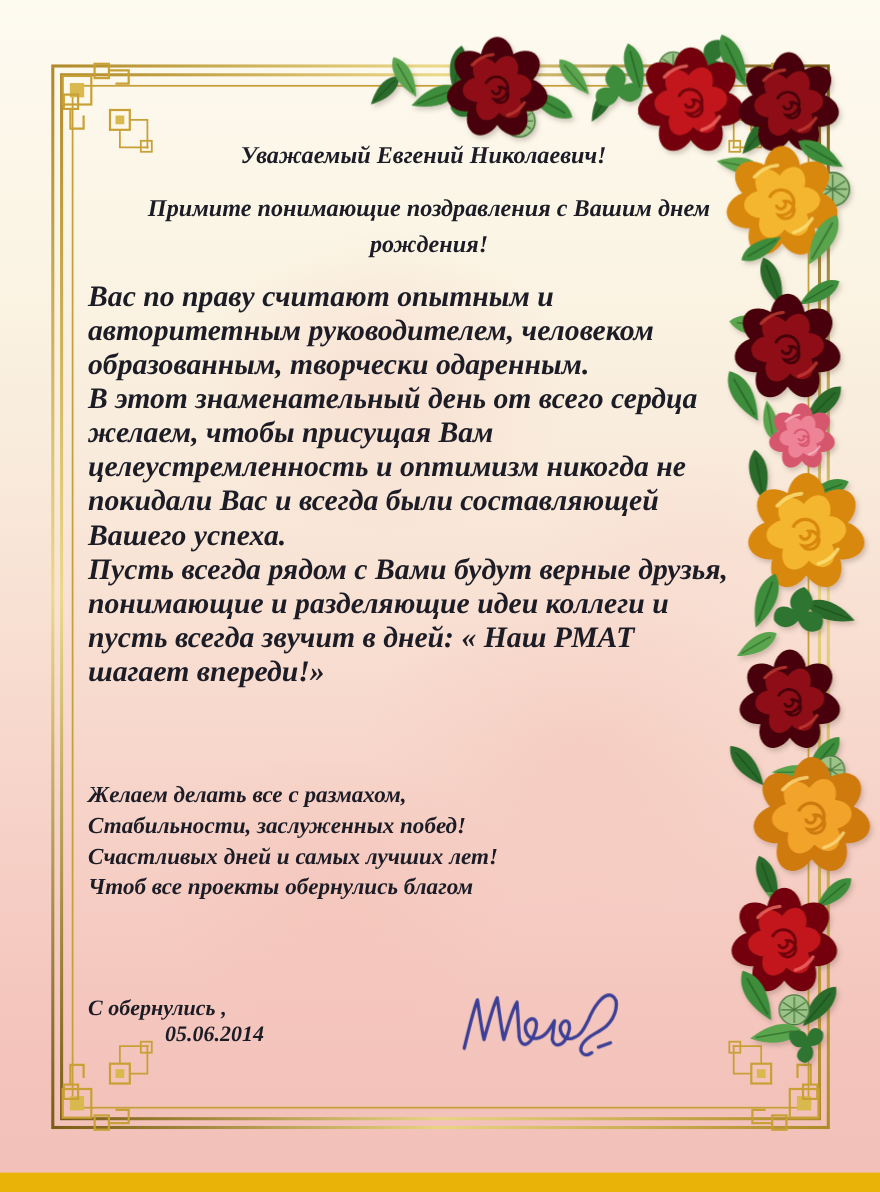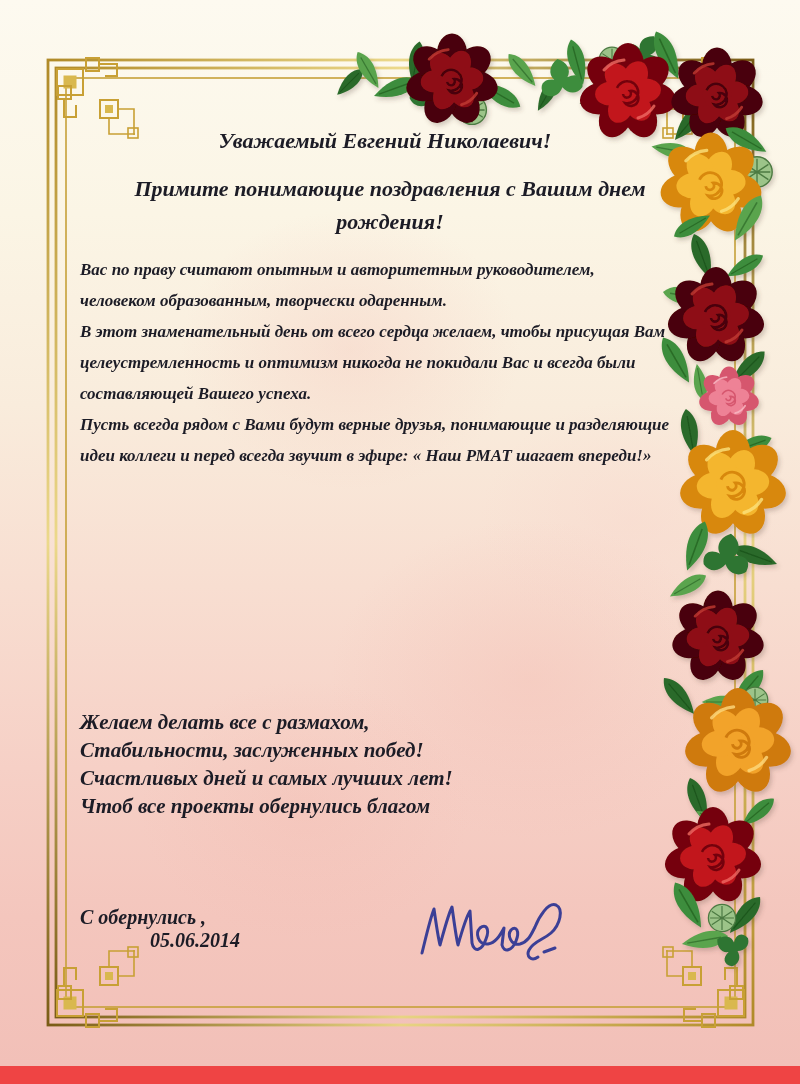--- a/index.html
+++ b/index.html
@@ -1,31 +1,31 @@
 <!DOCTYPE html>
 <html><head>
 <meta charset="utf-8">
 <style>
   html,body{margin:0;padding:0;background:#ffffff;}
-  .page{position:relative;width:800px;height:1084px;overflow:hidden;background:#ef4444;
+  .page{position:relative;width:800px;height:1084px;overflow:hidden;background:#eab308;
         font-family:"Liberation Serif","DejaVu Serif",serif;}
   
   .paper{position:absolute;left:0;top:0;width:800px;height:1066px;
     background:
       radial-gradient(closest-side, rgba(244,190,180,.30), rgba(244,190,180,0)) 180px 210px / 340px 280px no-repeat,
       radial-gradient(closest-side, rgba(243,185,175,.32), rgba(243,185,175,0)) 330px 520px / 400px 320px no-repeat,
       radial-gradient(closest-side, rgba(243,185,175,.30), rgba(243,185,175,0)) 140px 680px / 330px 260px no-repeat,
       radial-gradient(closest-side, rgba(248,215,205,.40), rgba(248,215,205,0)) 480px 400px / 300px 240px no-repeat,
       linear-gradient(180deg,#fdfaf0 0%,#fbf5e5 20%,#f9ecdc 38%,#f8ded1 55%,#f6d0c6 72%,#f4c6bd 86%,#f2c0b8 100%);}
   svg.layer{position:absolute;left:0;top:0;}
   
   .txt{position:absolute;color:#1c1c26;font-weight:bold;font-style:italic;}
   .salutation{left:75px;top:126px;width:620px;text-align:center;font-size:22px;line-height:30px;}
   .intro{left:95px;top:172px;width:590px;text-align:center;font-size:22px;line-height:33px;}
-  .bodytext{left:80px;top:254px;width:592px;font-size:17px;line-height:31px;}
+  .bodytext{left:80px;top:254px;width:592px;font-size:27px;line-height:31px;}
   .bodytext p{margin:0;}
   .verse{left:80px;top:708px;font-size:21px;line-height:28px;}
   .closing{left:80px;top:906px;font-size:20px;line-height:23px;}
   .signer-line{position:relative;white-space:nowrap;}
   .signer{position:absolute;left:472px;top:0;}
   .date{padding-left:70px;text-align:center;}
   .signature{position:absolute;left:418px;top:893px;width:150px;height:78px;}
   
   .rR{--pA:#c2161e;--pB:#75060c;--pC:#ef6a63;}
   .rD{--pA:#8e1016;--pB:#4a0307;--pC:#c23a34;}
@@ -175,21 +175,21 @@
       <use href="#ivy" class="lfE" transform="translate(736,950) rotate(-60) scale(.9)"></use>
     </g>
   </svg>
 
   <div class="txt salutation">Уважаемый Евгений Николаевич!</div>
   <div class="txt intro">Примите понимающие поздравления с Вашим днем рождения!</div>
 
   <div class="txt bodytext">
     <p>Вас по праву считают опытным и авторитетным руководителем, человеком образованным, творчески одаренным.</p>
     <p>В этот знаменательный день от всего сердца желаем, чтобы присущая Вам целеустремленность и оптимизм никогда не покидали Вас и всегда были составляющей Вашего успеха.</p>
-    <p>Пусть всегда рядом с Вами будут верные друзья, понимающие и разделяющие идеи коллеги и перед всегда звучит в эфире: « Наш РМАТ шагает впереди!»</p>
+    <p>Пусть всегда рядом с Вами будут верные друзья, понимающие и разделяющие идеи коллеги и пусть всегда звучит в дней: « Наш РМАТ шагает впереди!»</p>
   </div>
 
   <div class="txt verse">
     <div>Желаем делать все с размахом,</div>
     <div>Стабильности, заслуженных побед!</div>
     <div>Счастливых дней и самых лучших лет!</div>
     <div>Чтоб все проекты обернулись благом</div>
   </div>
 
   <div class="txt closing">

